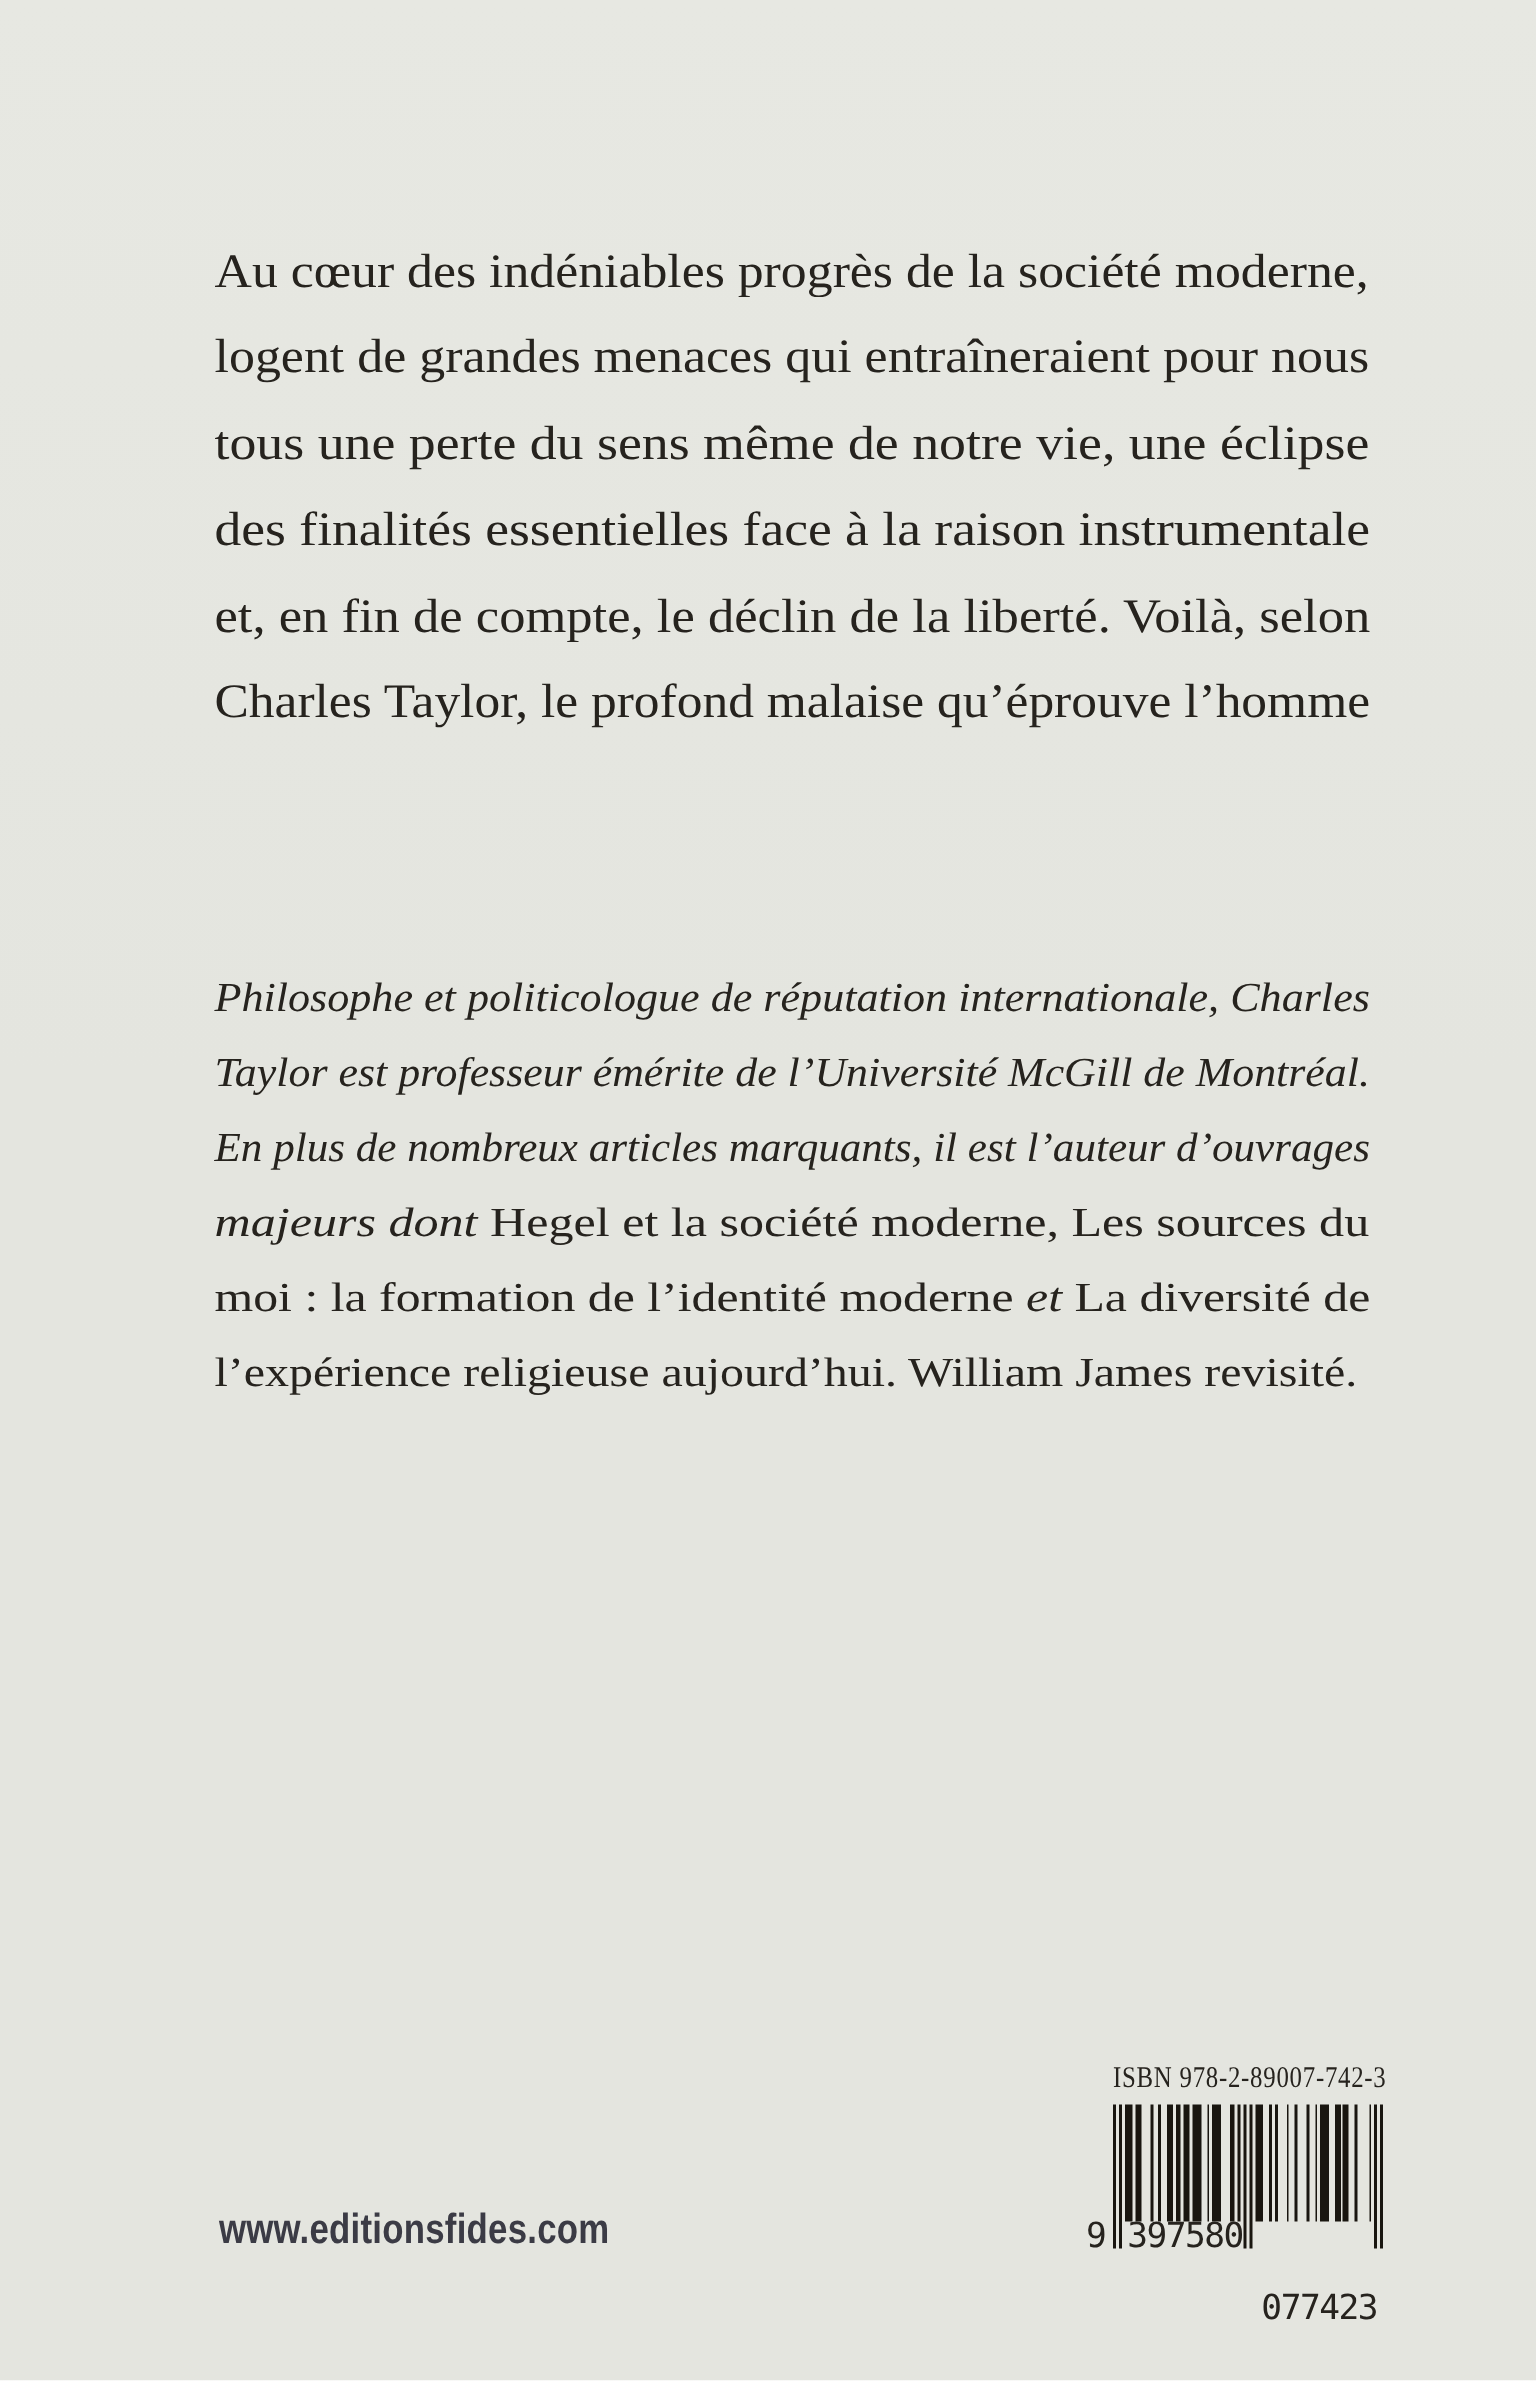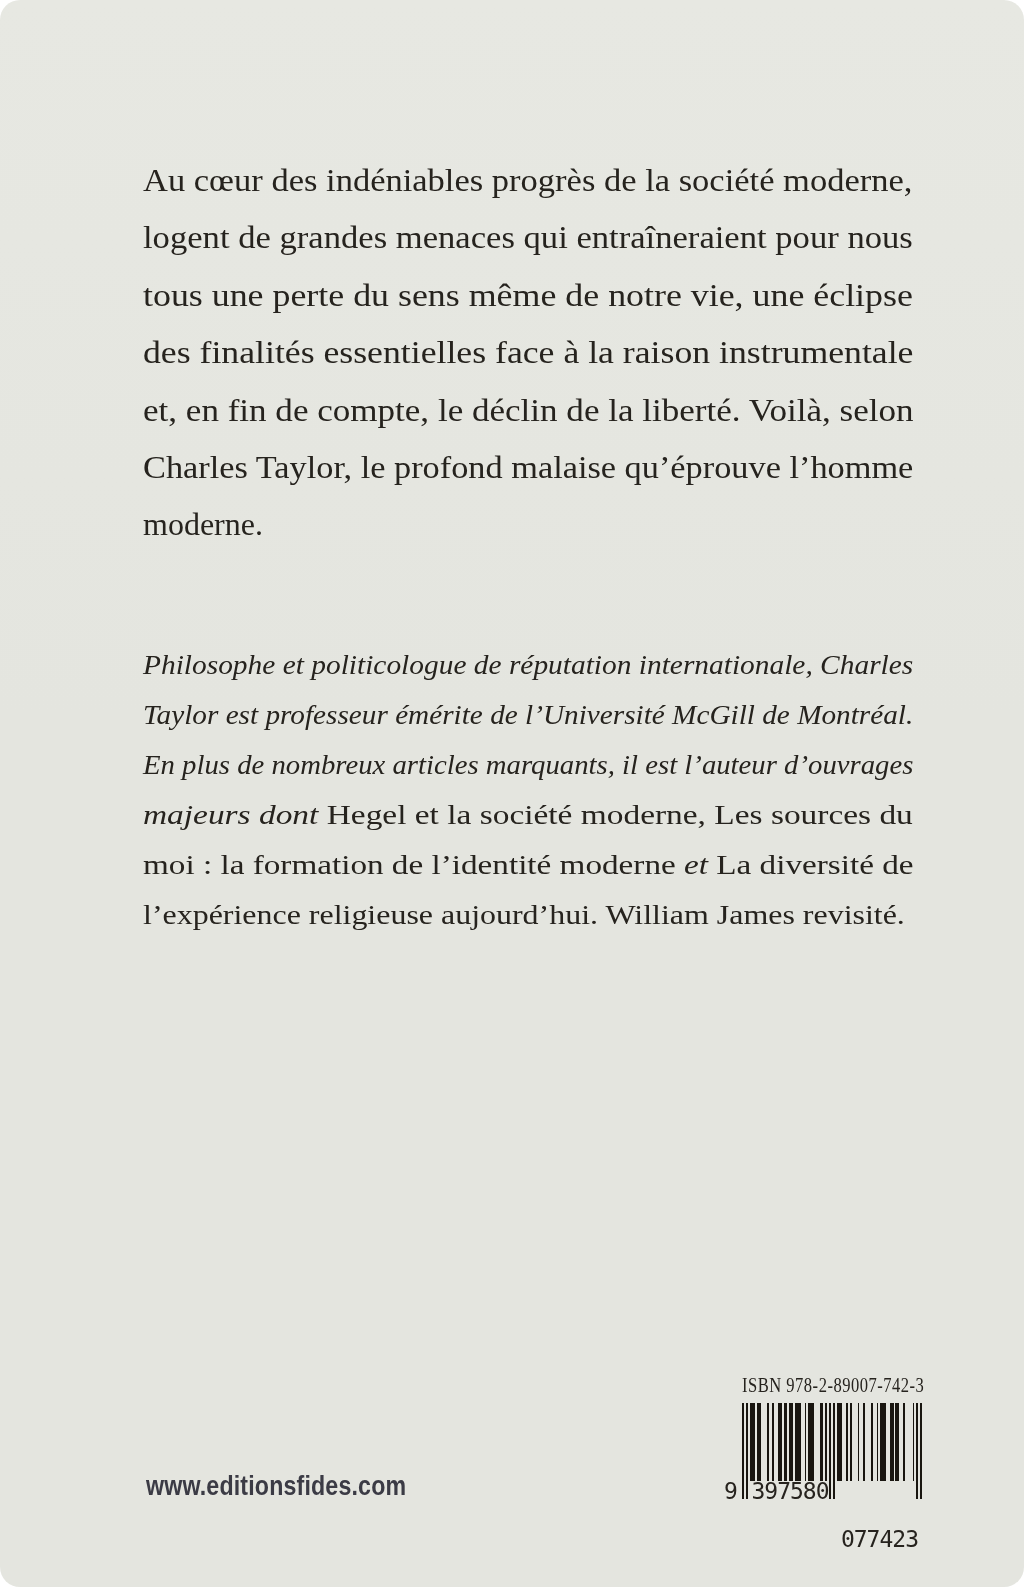--- a/index.html
+++ b/index.html
@@ -12,21 +12,20 @@
     position: relative;
     width: 1024px;
     height: 1587px;
     overflow: hidden;
     background:
       linear-gradient(180deg, var(--background-top, #e7e8e2) 0%,
                               var(--background, #e4e5df) 45%,
                               var(--background, #e4e5df) 100%);
     font-family: "Liberation Serif", serif;
     color: var(--text, #26231e);
-    border-radius: 20px;
   }
 
   
   .synopsis {
     position: absolute;
     left: 143px;
     top: 152px;
     width: 770px;
     font-size: 32px;
     line-height: 57.4px;
@@ -118,21 +117,20 @@
 
 <div class="cover">
 
   <div class="synopsis">
     <div class="line fitw" style="transform: scaleX(1.0784);">Au cœur des indéniables progrès de la société moderne,</div>
     <div class="line fitw" style="transform: scaleX(1.0815);">logent de grandes menaces qui entraîneraient pour nous</div>
     <div class="line fitw" style="transform: scaleX(1.1208);">tous une perte du sens même de notre vie, une éclipse</div>
     <div class="line fitw" style="transform: scaleX(1.1159);">des finalités essentielles face à la raison instrumentale</div>
     <div class="line fitw" style="transform: scaleX(1.0953);">et, en fin de compte, le déclin de la liberté. Voilà, selon</div>
     <div class="line fitw" style="transform: scaleX(1.0724);">Charles Taylor, le profond malaise qu’éprouve l’homme</div>
-    <div class="line">moderne.</div>
   </div>
 
   <div class="bio">
     <div class="line fitw" style="transform: scaleX(1.0694);">
       <span class="it">Philosophe et politicologue de réputation internationale, Charles</span>
     </div>
     <div class="line fitw" style="transform: scaleX(1.0635);">
       <span class="it">Taylor est professeur émérite de l’Université McGill de Montréal.</span>
     </div>
     <div class="line fitw" style="transform: scaleX(1.0448);">

